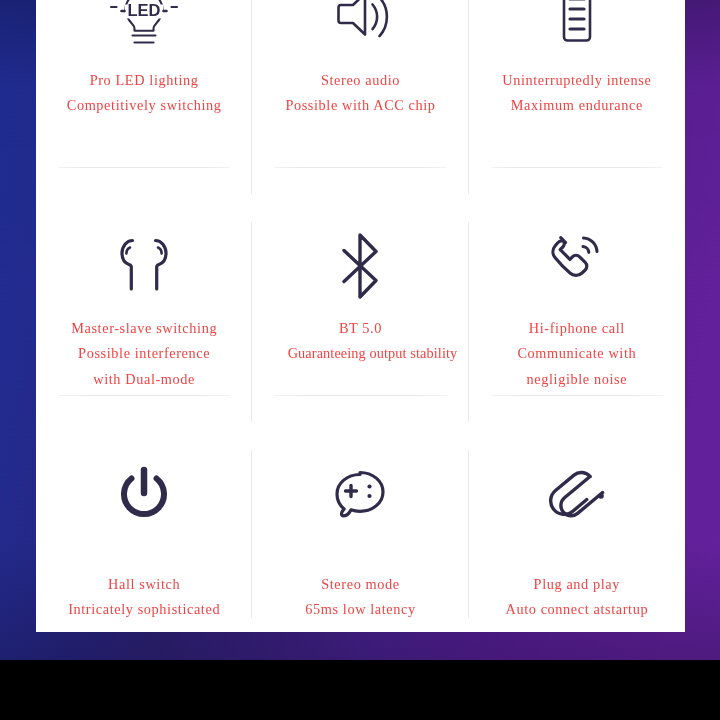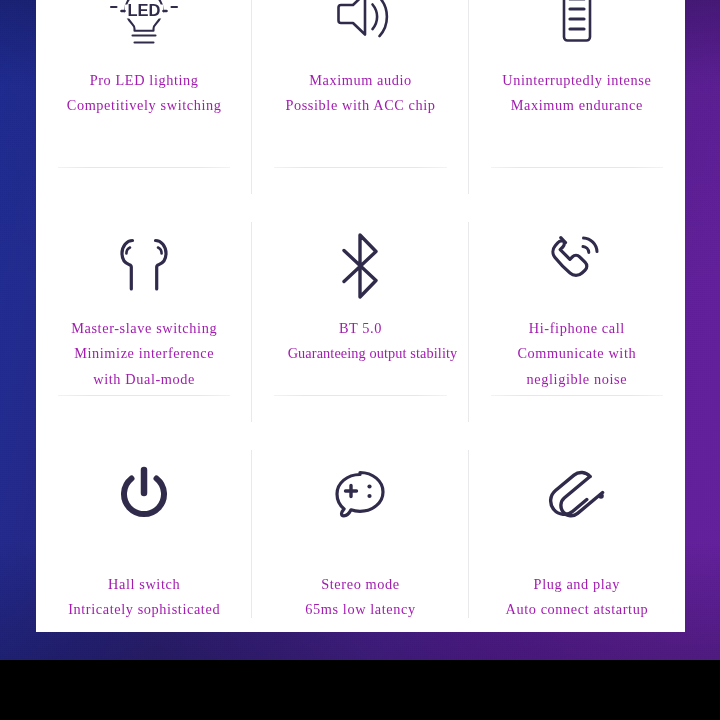--- a/index.html
+++ b/index.html
@@ -146,21 +146,21 @@
   .lines {
     display: flex;
     flex-direction: column;
     align-items: center;
     gap: 9px;
     margin-top: 2px;
   }
   .line {
     font-size: 14.3px;
     line-height: 1.15;
-    color: #a21caf;
+    color: #ef4444;
     letter-spacing: 0.6px;
     white-space: nowrap;
     text-align: left;
   }
   .line.tight { letter-spacing: 0.1px; margin-left: 24px; }
 
   
   .r1 .lines { margin-top: 2px; }
   .r2 .lines { margin-top: 6px; }
   .r3 .lines { margin-top: 32px; }
@@ -197,21 +197,21 @@
 
       <div class="cell col2 row1 r1">
         <div class="icon-wrap">
           <svg width="66" height="62" viewBox="0 0 66 62" aria-hidden="true">
             <path d="M26 18H14a2.5 2.5 0 0 0-2.5 2.5v13A2.5 2.5 0 0 0 14 36h12l12 11.5V6.5L26 18z" stroke-width="2.6"></path>
             <path d="M45.5 17.5c3 3.5 4.6 7.9 4.6 12.3 0 4.4-1.6 8.8-4.6 12.3" stroke-width="2.6"></path>
             <path d="M52.5 10.5c4.8 5.2 7.4 12.2 7.4 19.3s-2.6 14.1-7.4 19.3" stroke-width="2.6"></path>
           </svg>
         </div>
         <div class="lines">
-          <div class="line">Maximum audio</div>
+          <div class="line">Stereo audio</div>
           <div class="line">Possible with ACC chip</div>
         </div>
       </div>
 
       <div class="cell col3 row1 r1">
         <div class="icon-wrap">
           <svg width="54" height="66" viewBox="0 0 54 66" aria-hidden="true">
             <path d="M20 3.5h14" stroke-width="2.6"></path>
             <rect x="14" y="3.5" width="26" height="52" rx="3.5" stroke-width="2.6"></rect>
             <path d="M20 14h14M20 24h14M20 34h14M20 44h14" stroke-width="3.2"></path>
@@ -227,21 +227,21 @@
         <div class="icon-wrap">
           <svg width="64" height="64" viewBox="0 0 64 64" aria-hidden="true">
             <path d="M20.5 6.5C14.8 6.5 10 12 10 19.3c0 5.8 3.2 10 7.4 11.4 1.2.4 1.9 1.2 1.9 2.3v22" stroke-width="3.2"></path>
             <path d="M18 13.5c-2.2 1-3.6 3.2-3.6 6" stroke-width="2.6"></path>
             <path d="M43.5 6.5C49.2 6.5 54 12 54 19.3c0 5.8-3.2 10-7.4 11.4-1.2.4-1.9 1.2-1.9 2.3v22" stroke-width="3.2"></path>
             <path d="M46 13.5c2.2 1 3.6 3.2 3.6 6" stroke-width="2.6"></path>
           </svg>
         </div>
         <div class="lines">
           <div class="line">Master-slave switching</div>
-          <div class="line">Minimize interference</div>
+          <div class="line">Possible interference</div>
           <div class="line">with Dual-mode</div>
         </div>
       </div>
 
       <div class="cell col2 row2 r2">
         <div class="icon-wrap">
           <svg width="52" height="70" viewBox="0 0 52 70" aria-hidden="true">
             <path d="M26 4v62l16-16.5L10 19.5M26 66V4l16 16.5L10 50.5" stroke-width="3.4"></path>
           </svg>
         </div>

